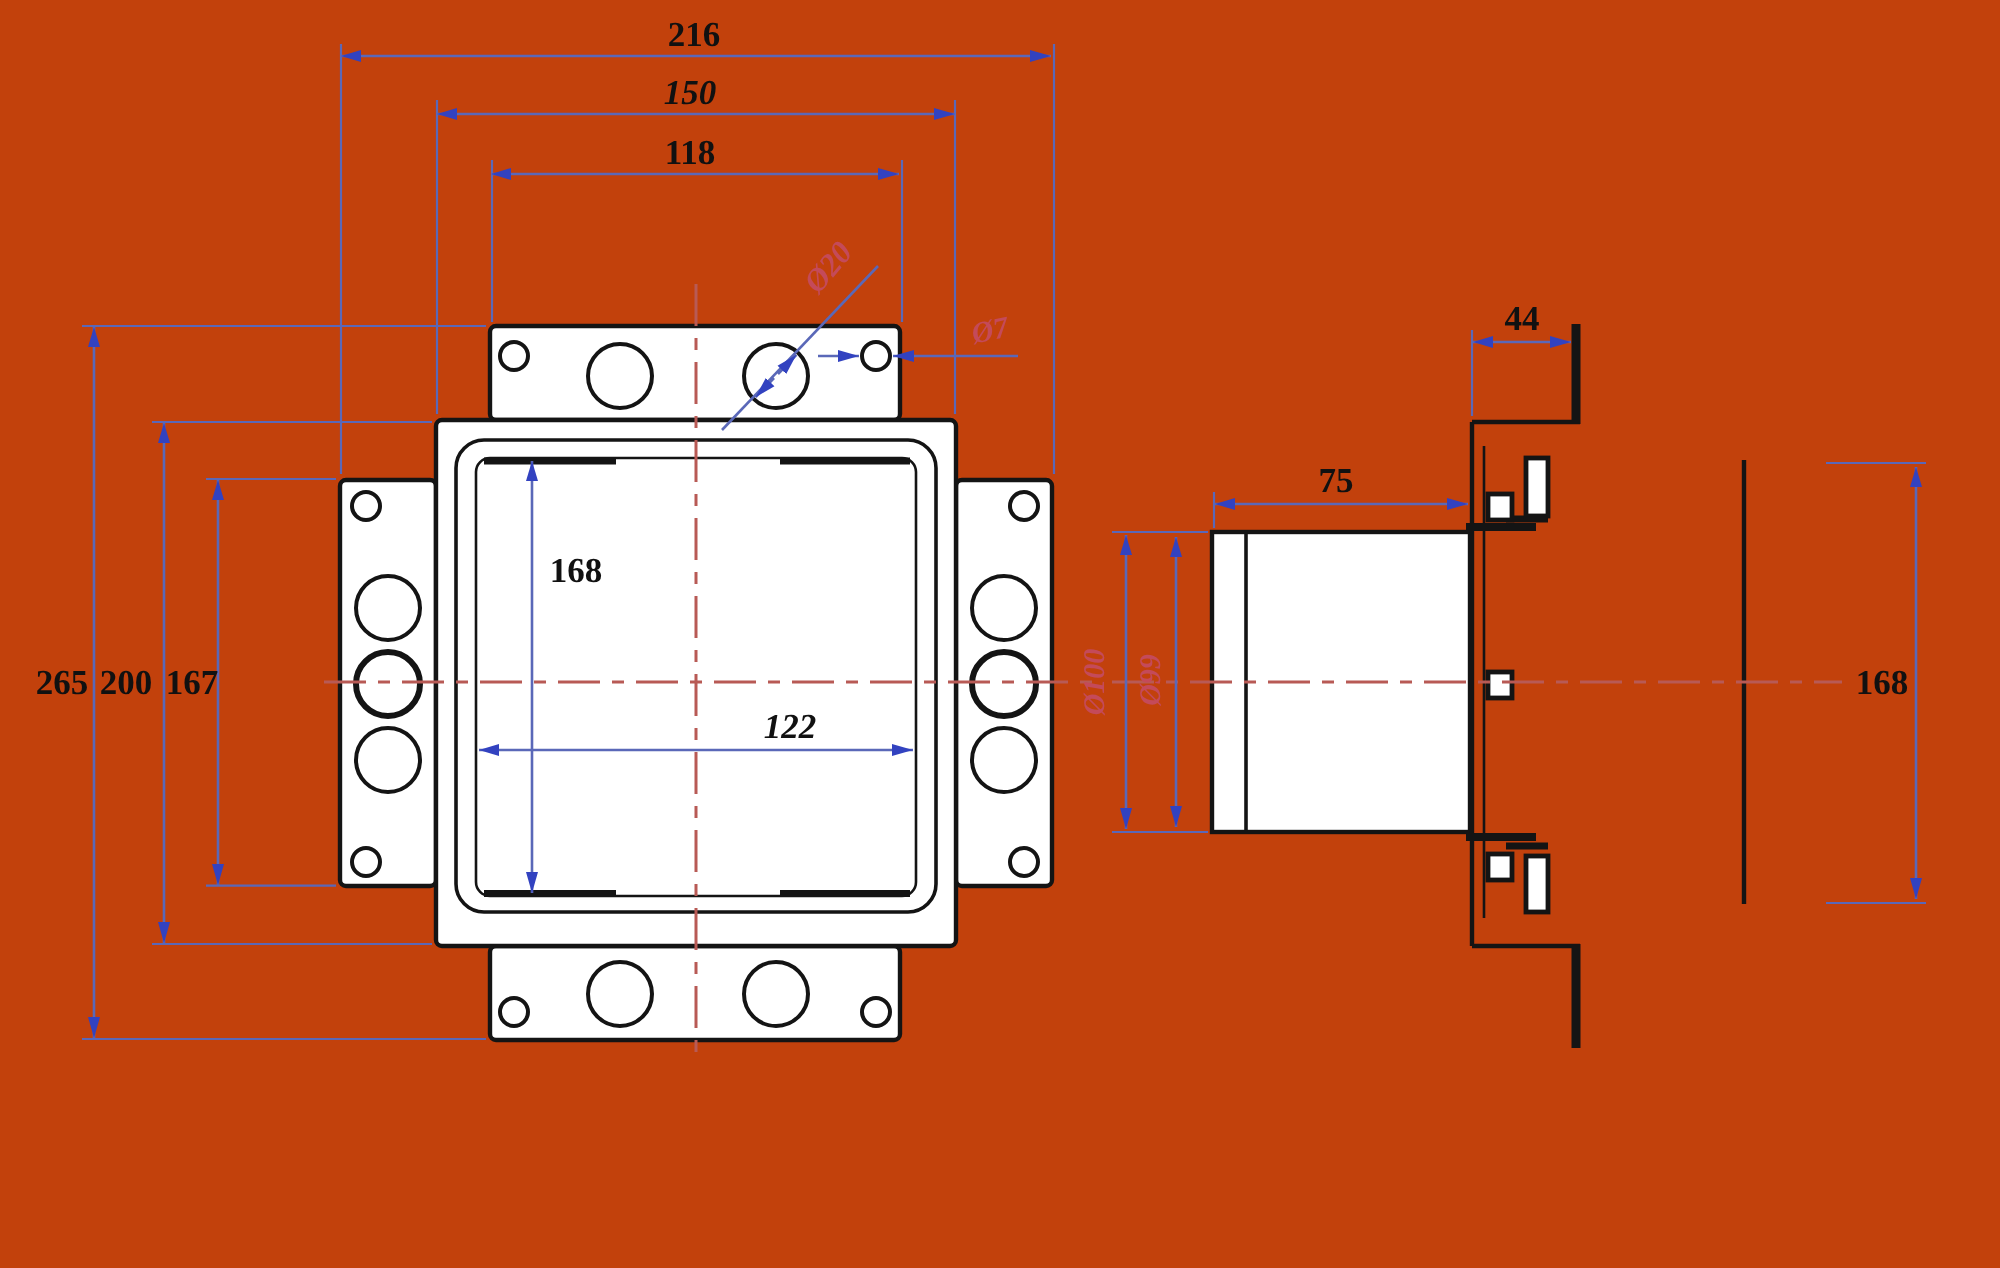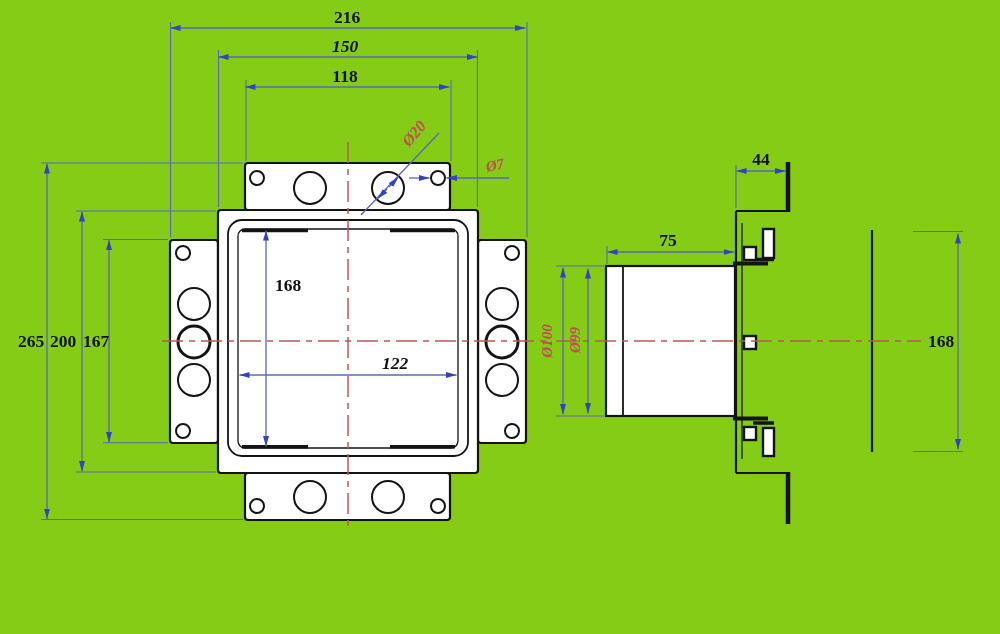--- a/index.html
+++ b/index.html
@@ -1,16 +1,16 @@
 <!DOCTYPE html>
 <html><head>
 <meta charset="utf-8">
 <style>
   html,body{margin:0;padding:0;background:#ffffff;}
-  #stage{position:relative;width:1000px;height:634px;background:#84cc16;overflow:hidden;}
+  #stage{position:relative;width:1000px;height:634px;background:#c2410c;overflow:hidden;}
   svg{display:block;}
   text{font-family:"Liberation Serif","DejaVu Serif",serif;font-weight:bold;font-size:17.5px;fill:#111111;}
   .it{font-style:italic;}
   .red{fill:#c44a5a;font-style:italic;font-weight:bold;font-size:16px;}
   .redS{fill:#c44a5a;font-style:italic;font-weight:bold;font-size:15px;}
   .dim{stroke:#5a68b8;stroke-width:1.3;fill:none;}
   .ext{stroke:#5a68b8;stroke-width:1.1;fill:none;}
   .cl{stroke:#b85a55;stroke-width:1.5;fill:none;stroke-dasharray:21 6 6 6;}
   .ol{stroke:#141414;stroke-width:2.2;fill:#ffffff;}
   .oln{stroke:#141414;stroke-width:1.8;fill:none;}

